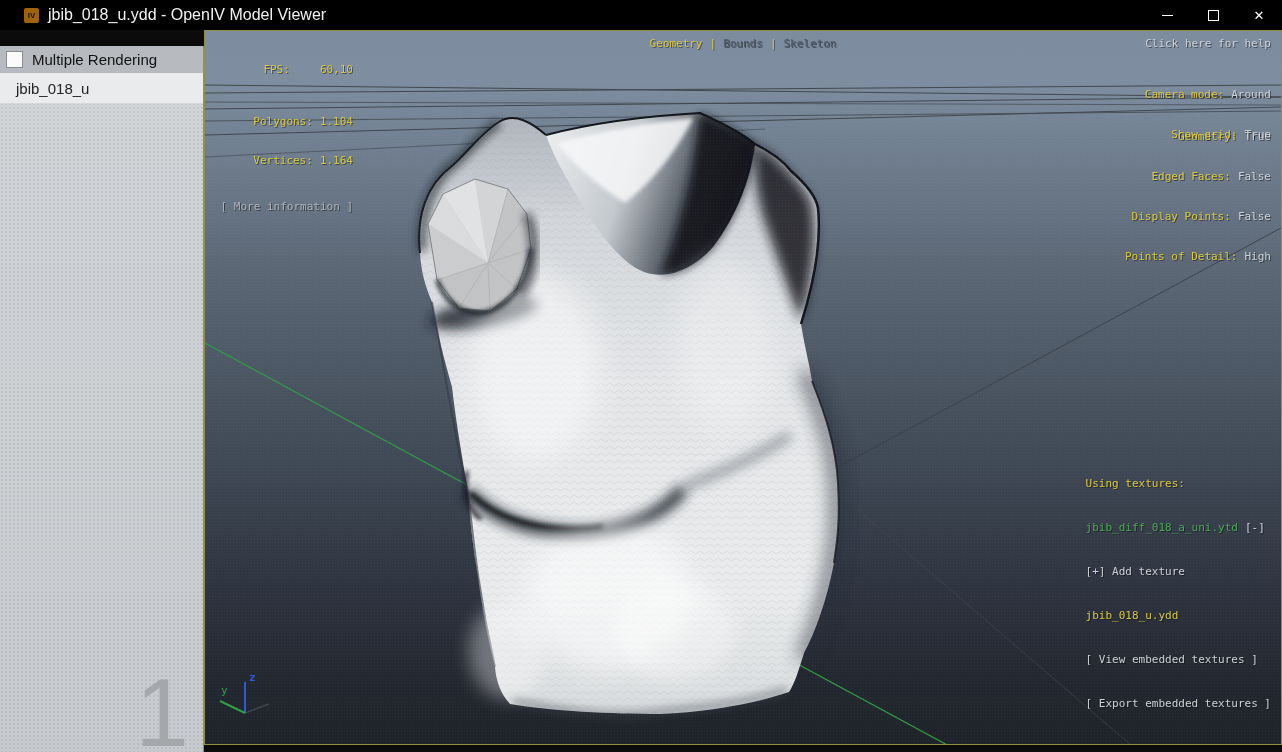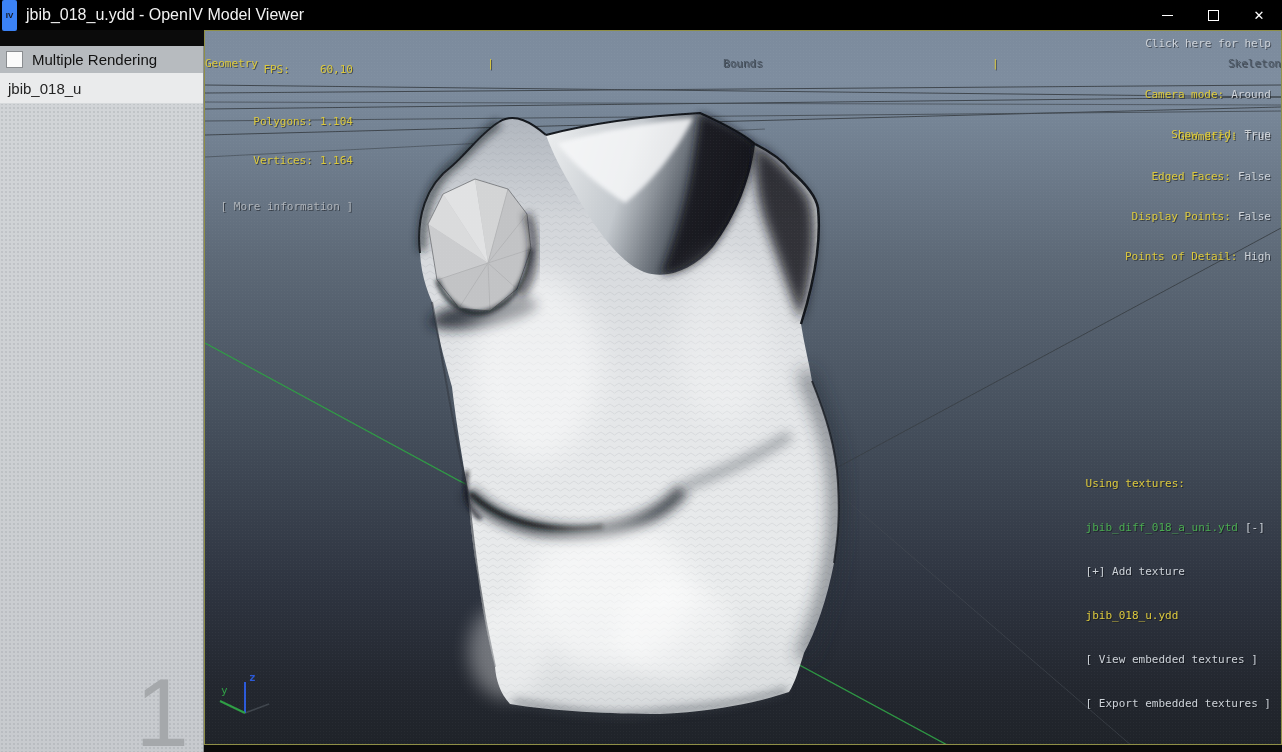--- a/index.html
+++ b/index.html
@@ -2,42 +2,42 @@
 <html><head>
 <meta charset="utf-8">
 <style>
   html,body{margin:0;padding:0;background:#000;}
   .app{position:relative;width:1282px;height:752px;background:#0b0b0b;overflow:hidden;
        font-family:"Liberation Sans",sans-serif;-webkit-font-smoothing:antialiased;}
 
   
   .titlebar{position:absolute;left:0;top:0;width:1282px;height:30px;background:#000;
             display:flex;align-items:center;}
-  .app-icon{width:15px;height:31px;margin-left:2px;background:#3b82f6;border-radius:2px;
+  .app-icon{width:15px;height:15px;margin-left:24px;background:#a16207;border-radius:2px;
             display:flex;align-items:center;justify-content:center;
             font:bold 8px "Liberation Sans",sans-serif;color:#15151a;}
   .win-title{margin-left:9px;color:#f2f2f2;font-size:16px;}
   .win-controls{margin-left:auto;display:flex;height:30px;}
   .win-btn{width:46px;height:30px;display:flex;align-items:center;justify-content:center;color:#fff;}
   .glyph-min{width:11px;height:1px;background:#fff;display:block;}
   .glyph-max{width:9px;height:9px;border:1px solid #fff;display:block;}
   .glyph-close{font-size:13px;line-height:1;color:#fff;}
 
   
   .sidebar{position:absolute;left:0;top:46px;width:204px;height:715px;
            background:linear-gradient(180deg,#d2d5d8 0%,#cdd0d3 55%,#c7cace 100%);
            border-right:1px solid #8a8d90;box-sizing:border-box;}
   .sidebar::after{content:"";position:absolute;inset:0;pointer-events:none;
            background-image:radial-gradient(rgba(110,115,122,.16) 1px,transparent 1px);
            background-size:4px 4px;}
   .multi-row{position:relative;height:27px;background:#b7bbbf;display:flex;align-items:center;z-index:2;}
   .checkbox{width:15px;height:15px;background:#fbfbfb;border:1px solid #8a8d90;margin-left:6px;flex:none;}
   .multi-label{margin-left:9px;font-size:15px;color:#121212;}
   .model-item{position:relative;height:30px;background:#eaebec;display:flex;align-items:center;
-              padding-left:8px;font-size:15px;color:#242424;z-index:2;border-bottom:1px solid #d6d9db;}
+              padding-left:16px;font-size:15px;color:#242424;z-index:2;border-bottom:1px solid #d6d9db;}
   .watermark{position:absolute;right:14px;bottom:14px;font-size:96px;line-height:.72;
              color:#a5a8ab;font-weight:400;z-index:1;}
 
   
   .viewport{position:absolute;left:204px;top:30px;width:1078px;height:715px;box-sizing:border-box;
             border:1px solid #8f8f46;
             background:linear-gradient(180deg,#7c8b9d 0%,#7e8d9f 7%,#758495 13%,#5d6977 32%,
                         #454f5c 55%,#2e3440 78%,#23272f 92%,#1f2329 100%);}
   .viewport::after{content:"";position:absolute;inset:0;pointer-events:none;
             background-image:radial-gradient(rgba(255,255,255,.035) 1px,transparent 1px);
@@ -51,21 +51,21 @@
   .yellow{color:#dcc93c;}
   .gray{color:#cdd2d8;}
   .softgray{color:#aeb3b9;}
   .green{color:#4aab50;}
   .inactive{color:#4d5966;}
 
   .stats{left:8px;top:6px;width:140px;}
   .stats .r1{margin-bottom:13px;gap:30px;}
   .stats .r3{margin-bottom:7px;}
 
-  .tabs{left:0;right:0;top:6px;display:flex;justify-content:space-between;gap:7px;margin-top:20px;}
+  .tabs{left:0;right:0;top:6px;display:flex;justify-content:center;gap:7px;}
 
   .help{right:10px;top:6px;text-align:right;}
   .viewset{right:10px;top:31px;}
   .renderset{right:10px;top:73px;}
   .setting-row{display:flex;justify-content:flex-end;gap:7px;height:14px;}
 
   .textures{right:10px;bottom:6px;text-align:right;}
   .tex-line{display:flex;justify-content:flex-start;gap:7px;height:18px;align-items:center;}
 </style>
 </head>

